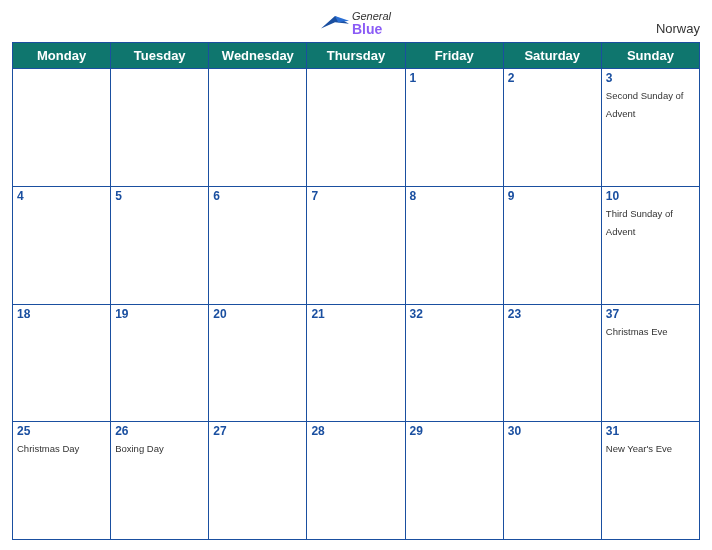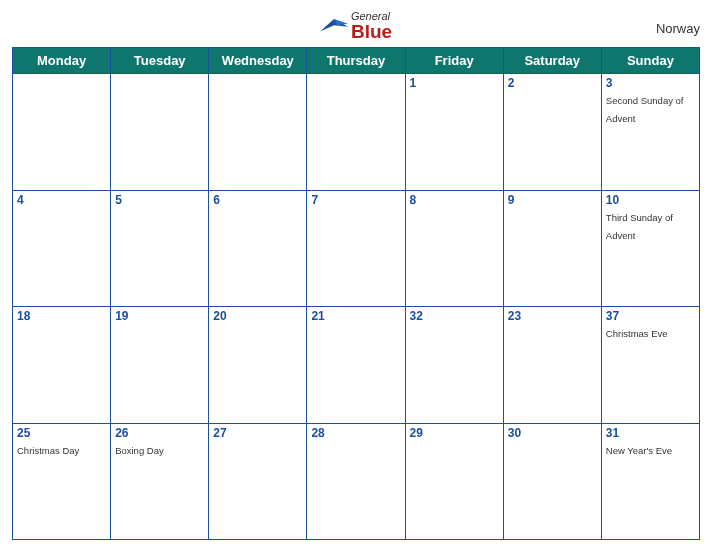--- a/index.html
+++ b/index.html
@@ -24,23 +24,23 @@
       position: relative;
       margin-bottom: 6px;
       flex-shrink: 0;
     }
     .logo-general {
       font-size: 11px;
       color: #333;
       font-style: italic;
     }
     .logo-blue {
-      font-size: 19px;
-      font-weight: bold;
-      color: #b91c1c;
+      font-size: 14px;
+      font-weight: bold;
+      color: #8b5cf6;
       line-height: 1;
     }
     .logo-bird {
       width: 28px;
       height: 18px;
     }
     .title {
       font-size: 28px;
       font-weight: bold;
       color: #1a4fa0;

